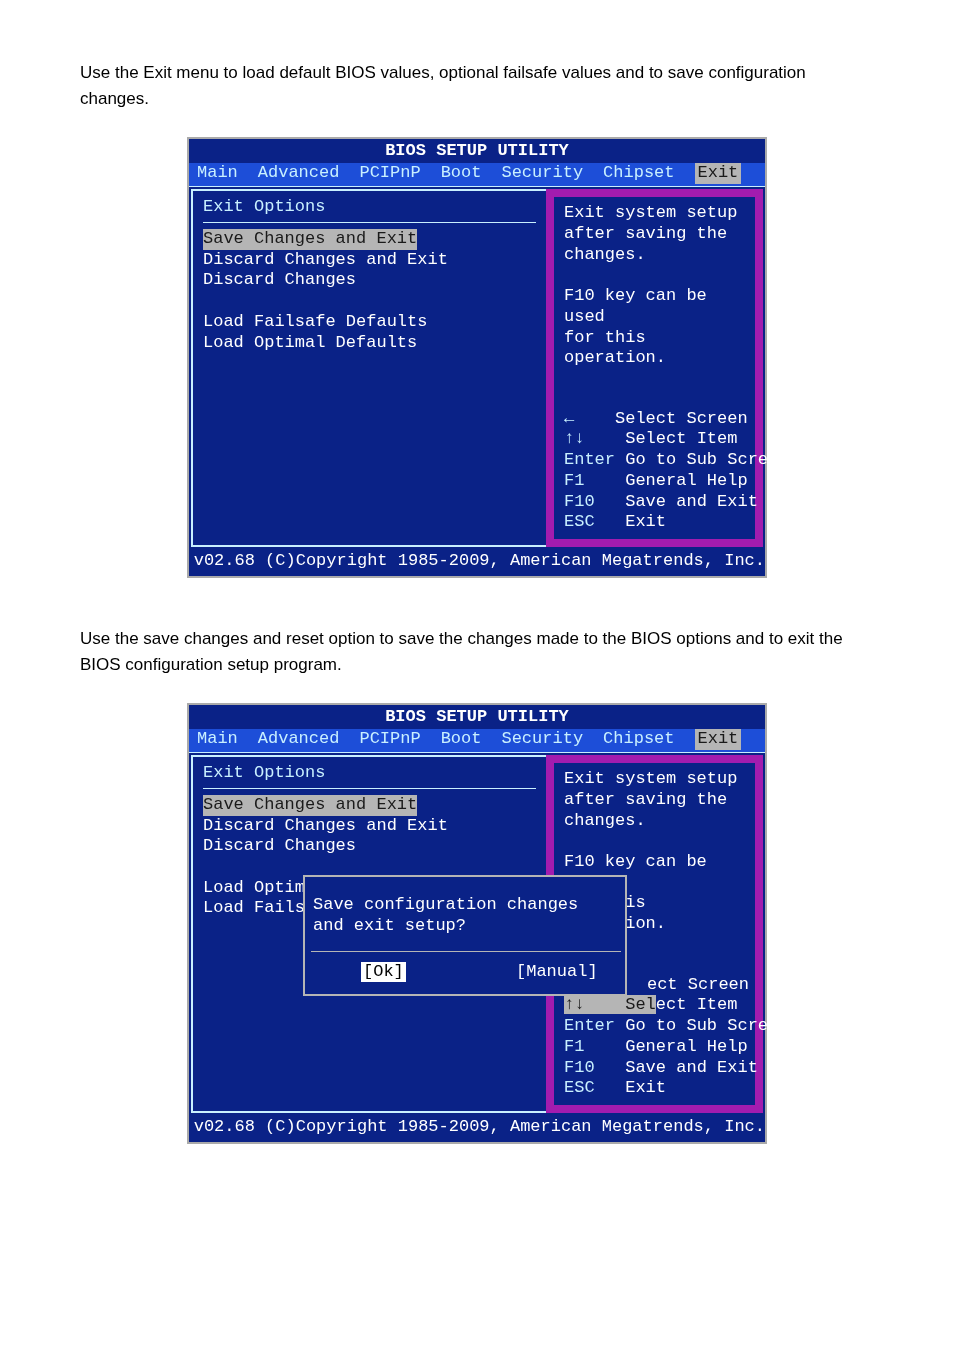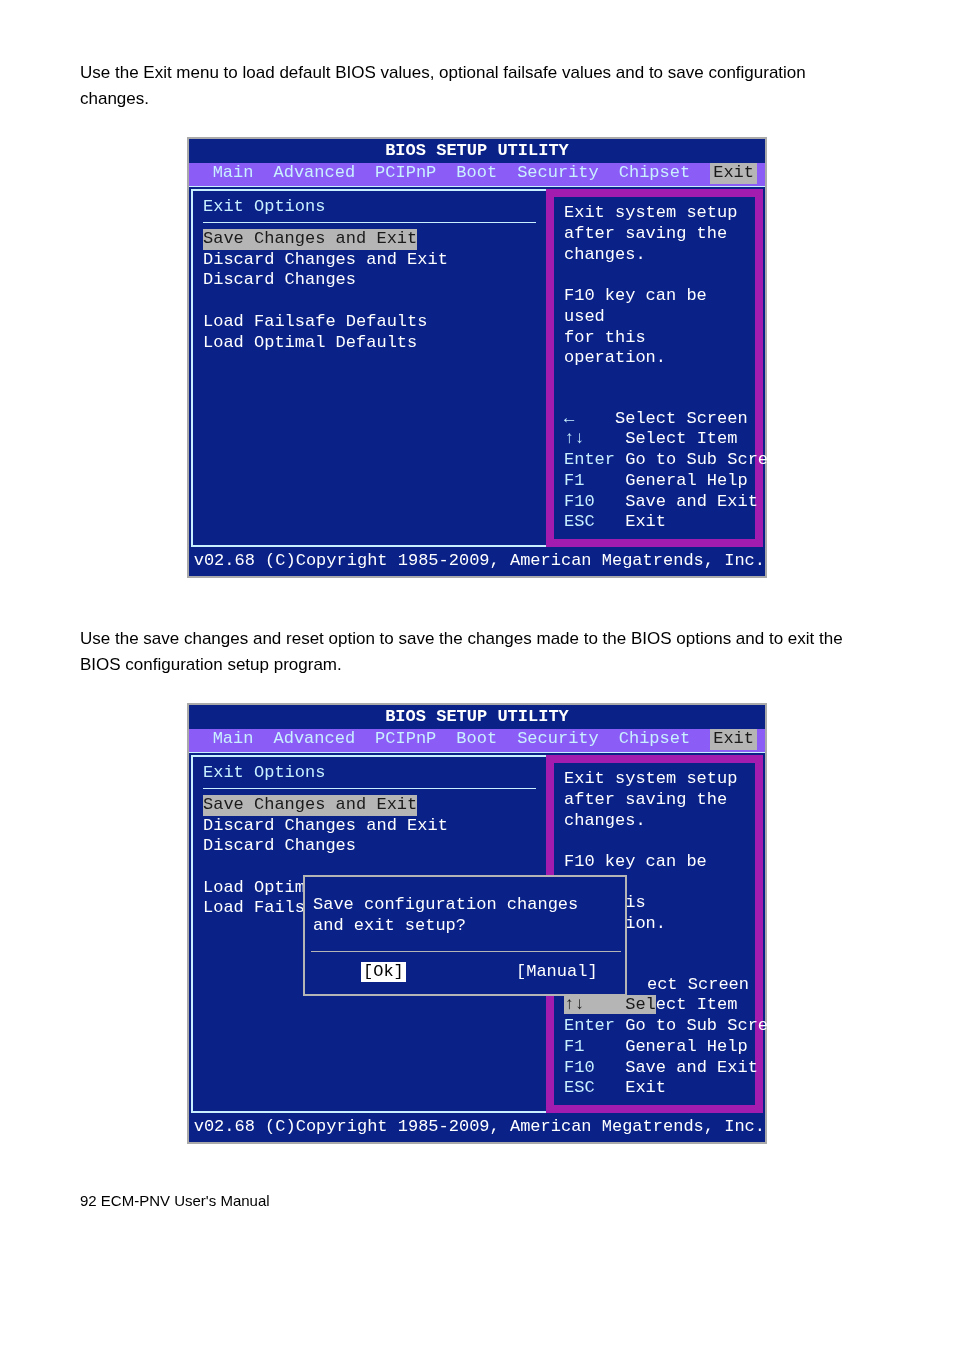--- a/index.html
+++ b/index.html
@@ -28,24 +28,23 @@
     line-height: 1.22;
   }
   .bios-title {
     background: #0a2287;
     color: #fff;
     text-align: center;
     font-weight: bold;
     padding: 2px 0;
   }
   .tabbar {
-    background: #8b5cf6;
+    background: #1d4ed8;
     color: #c9f0ff;
     padding: 0 8px 2px 8px;
-    text-align: right;
   }
   .tabbar span {
     display: inline-block;
     padding: 0 10px 0 0;
     margin-right: 10px;
   }
   .tabbar .selected {
     background: #b5b5b5;
     color: #1a1a1a;
     padding: 0 3px;
@@ -232,15 +231,14 @@
         <div class="kline"><span class="sym">Enter </span><span>Go to Sub Screen</span></div>
         <div class="kline"><span class="sym">F1    </span><span>General Help</span></div>
         <div class="kline"><span class="sym">F10   </span><span>Save and Exit</span></div>
         <div class="kline"><span class="sym">ESC   </span><span>Exit</span></div>
       </div>
     </div>
   </div>
   <div class="footer">v02.68 (C)Copyright 1985-2009, American Megatrends, Inc.</div>
 </div>
 
-<div class="page-footer">92 ECM-PNV User's Manual</div>
 
 </div>
 
 </body></html>

